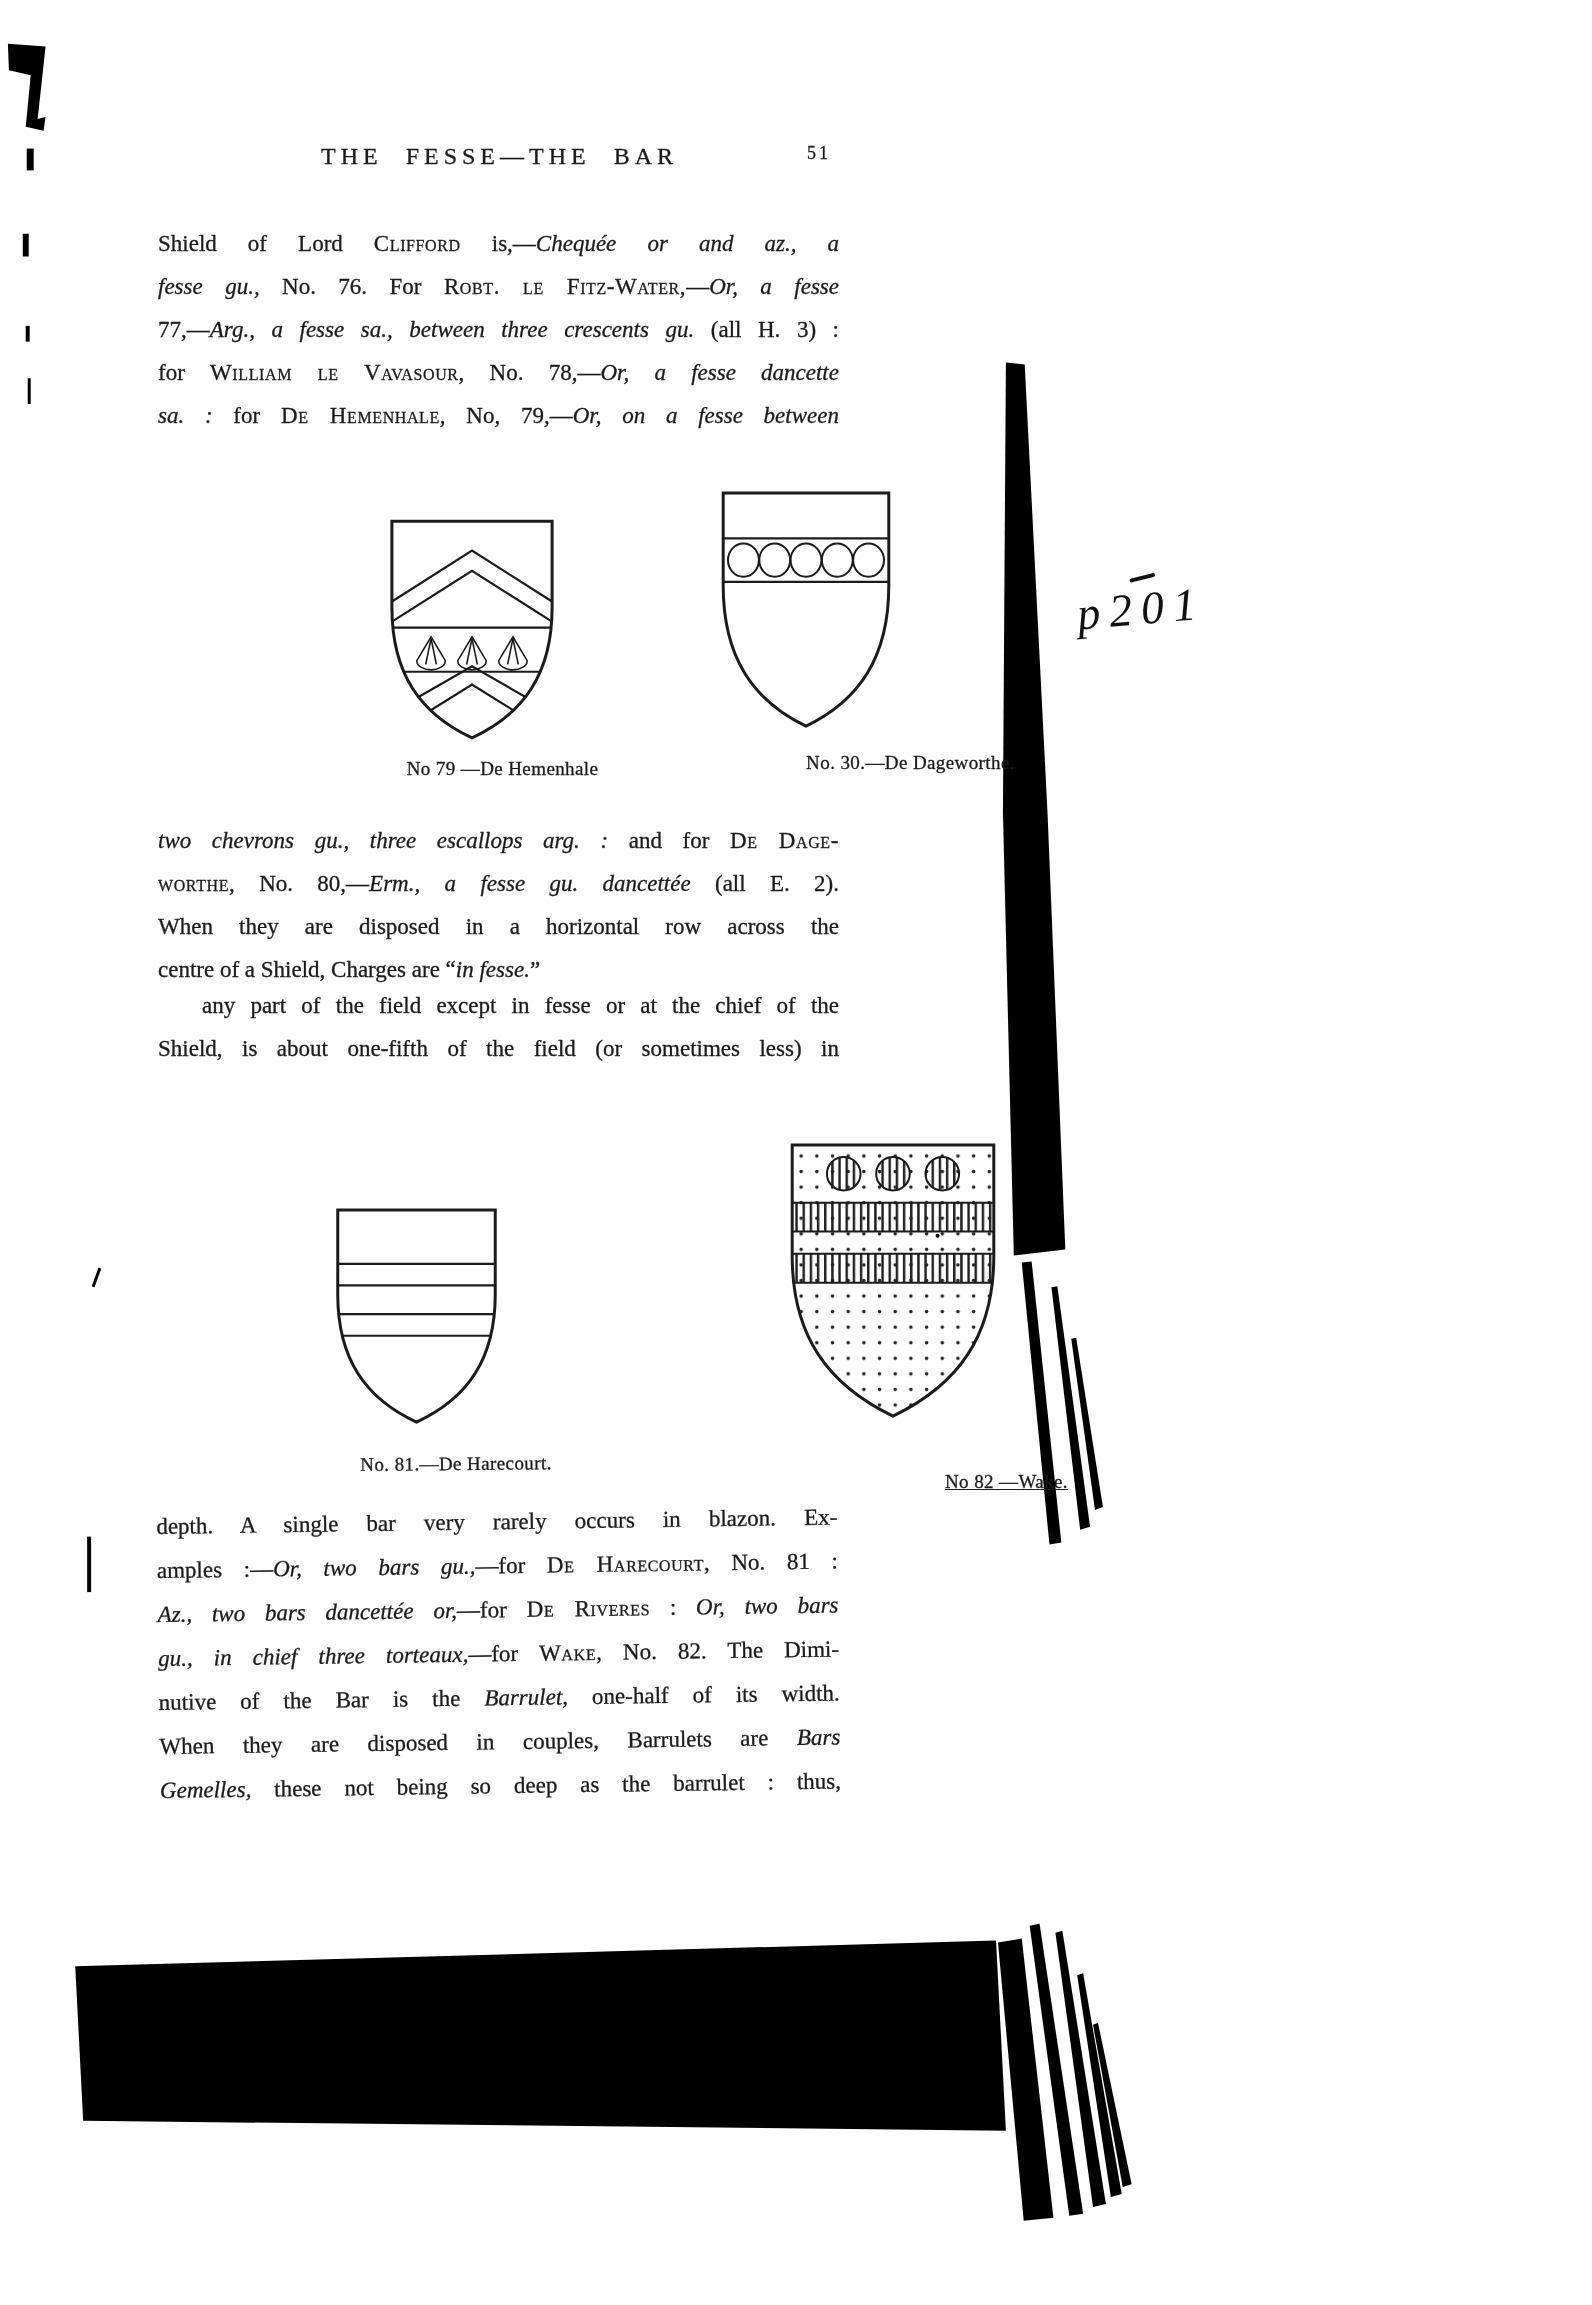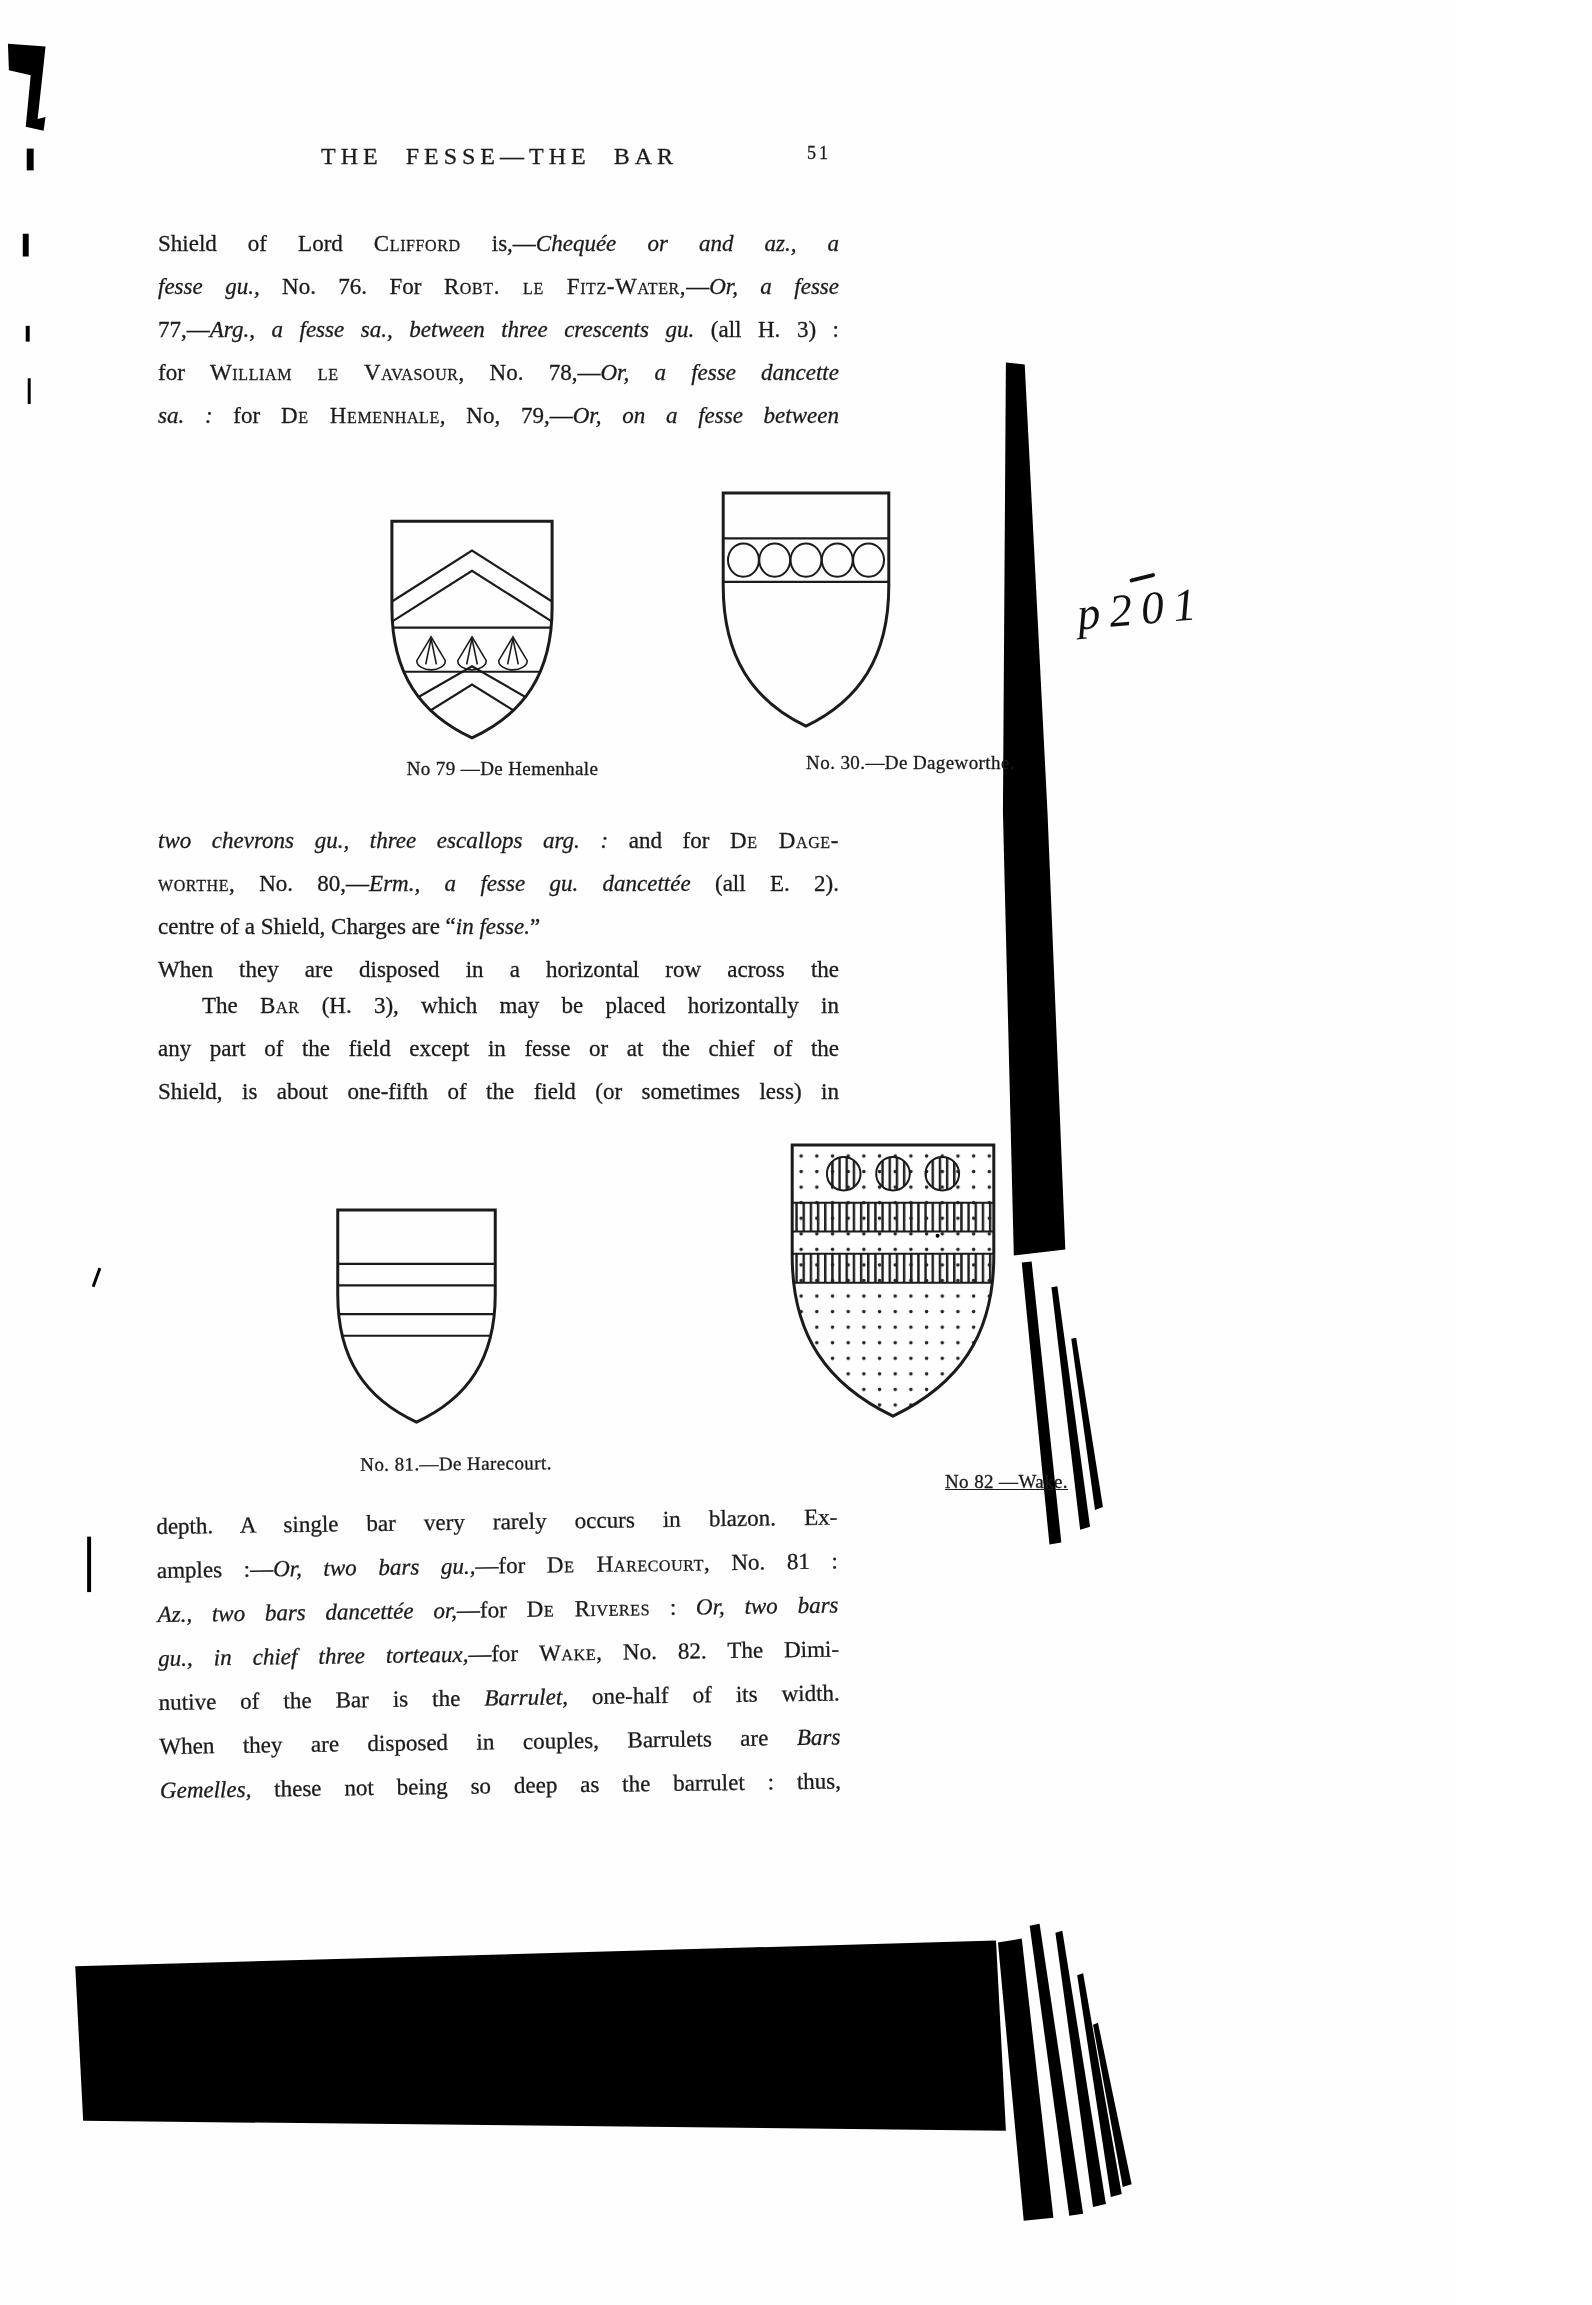--- a/index.html
+++ b/index.html
@@ -93,25 +93,24 @@
   <div class="para ink" id="para1">
       <div class="line"><span>Shield of Lord </span><span class="sc">Clifford</span><span> is,—</span><span class="it">Chequée or and az., a</span></div>
       <div class="line"><span class="it">fesse gu.,</span><span> No. 76.  For </span><span class="sc">Robt. le Fitz-Water,</span><span>—</span><span class="it">Or, a fesse</span></div>
       <div class="line"><span>77,—</span><span class="it">Arg., a fesse sa., between three crescents gu.</span><span> (all H. 3) :</span></div>
       <div class="line"><span>for </span><span class="sc">William le Vavasour</span><span>, No. 78,—</span><span class="it">Or, a fesse dancette</span></div>
       <div class="line"><span class="it">sa. :</span><span> for </span><span class="sc">De Hemenhale</span><span>, No, 79,—</span><span class="it">Or, on a fesse between</span></div>
     </div>
   <div class="para ink" id="para2">
       <div class="line"><span class="it">two chevrons gu., three escallops arg. :</span><span> and for </span><span class="sc">De Dage-</span></div>
       <div class="line"><span class="sc">worthe</span><span>, No. 80,—</span><span class="it">Erm., a fesse gu. dancettée</span><span> (all E. 2).</span></div>
+      <div class="line"><span>When they are disposed in a horizontal row across the</span></div>
       <div class="line short"><span>centre of a Shield, Charges are “</span><span class="it">in fesse.</span><span>”</span></div>
-      <div class="line"><span>When they are disposed in a horizontal row across the</span></div>
     </div>
   <div class="para ink" id="para3">
-      <div class="line"><span>The </span><span class="sc">Bar</span><span> (H. 3), which may be placed horizontally in</span></div>
       <div class="line"><span>any part of the field except in fesse or at the chief of the</span></div>
       <div class="line"><span>Shield, is about one-fifth of the field (or sometimes less) in</span></div>
     </div>
   <div class="para ink" id="para4">
       <div class="line"><span>depth.  A single bar very rarely occurs in blazon.  Ex-</span></div>
       <div class="line"><span>amples :—</span><span class="it">Or, two bars gu.,</span><span>—for </span><span class="sc">De Harecourt</span><span>, No. 81 :</span></div>
       <div class="line"><span class="it">Az., two bars dancettée or,</span><span>—for </span><span class="sc">De Riveres</span><span> : </span><span class="it">Or, two bars</span></div>
       <div class="line"><span class="it">gu., in chief three torteaux,</span><span>—for </span><span class="sc">Wake</span><span>, No. 82.  The Dimi-</span></div>
       <div class="line"><span>nutive of the Bar is the </span><span class="it">Barrulet,</span><span> one-half of its width.</span></div>
       <div class="line"><span>When they are disposed in couples, Barrulets are </span><span class="it">Bars</span></div>

